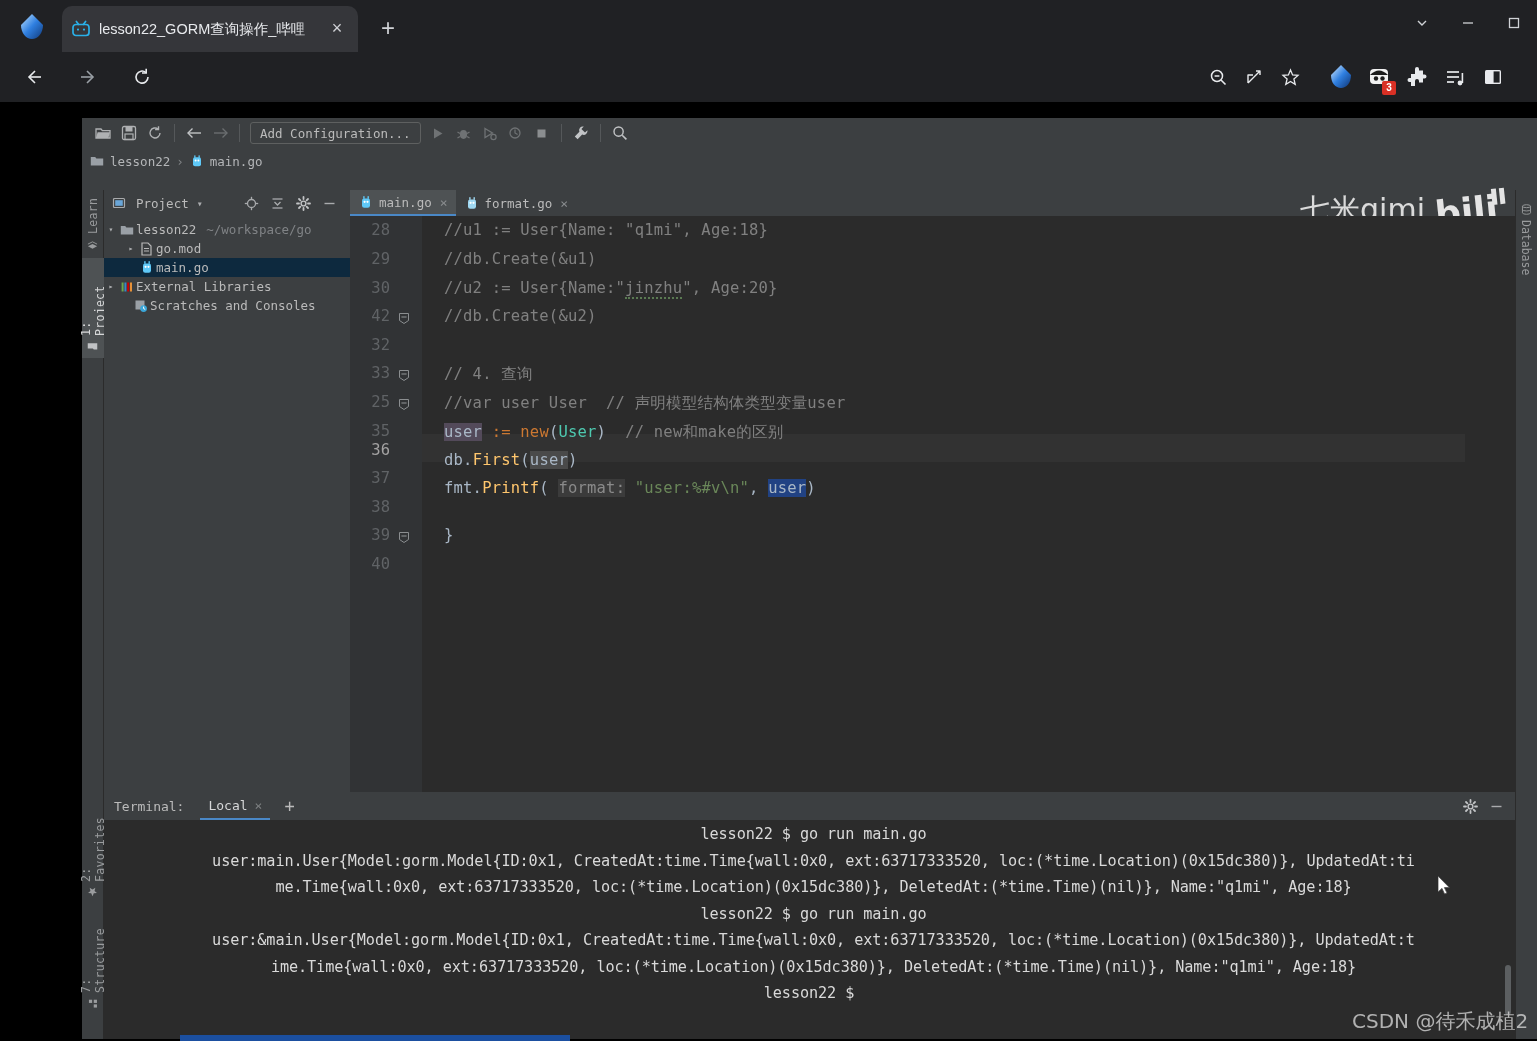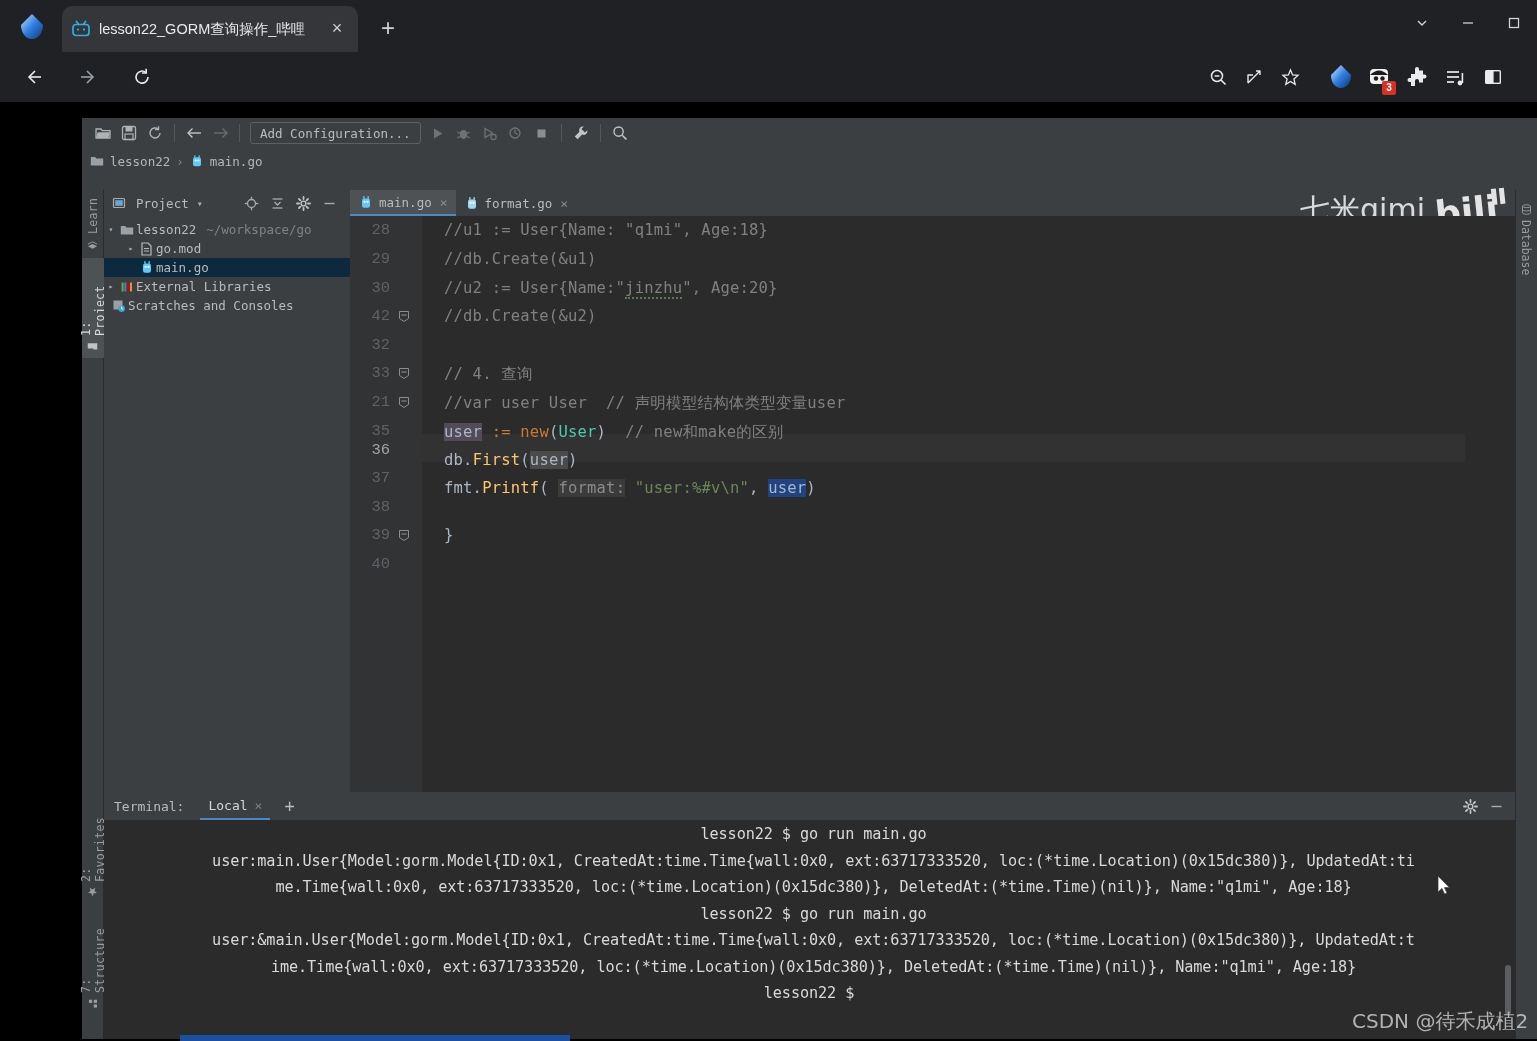--- a/index.html
+++ b/index.html
@@ -78,21 +78,21 @@
   .etab { height:26px; display:flex; align-items:center; gap:6px; padding:0 8px 0 9px; font-size:12.5px; color:#bbb; }
   .etab.active { background:#4e5254; border-bottom:2px solid #4a88c7; }
   .etab .x { color:#8b8e90; font-size:13px; margin-left:2px; }
 
   
   .wmark { position:absolute; right:6px; top:-2px; display:flex; align-items:center; gap:10px; pointer-events:none; }
   .wmark-txt { color:#e8e8e8; font-size:30px; font-family:"DejaVu Sans",sans-serif; opacity:.92; }
 
   
   .editor { position:absolute; left:268px; top:26px; width:1187px; height:576px; background:#2b2b2b; }
-  .gutter { position:absolute; left:0; top:0; width:72px; height:576px; background:#313335;font-family:Liberation Mono, monospace; }
+  .gutter { position:absolute; left:0; top:0; width:72px; height:576px; background:#313335; }
   .gline { position:absolute; right:32px; color:#606366; font-size:15.5px; text-align:right; width:34px; }
   .gline.cur { color:#a4a3a3; }
   .fold { position:absolute; left:48px; width:14px; height:14px; }
   .code { position:absolute; left:72px; top:0; width:1095px; height:576px; overflow:hidden; }
   .cl { position:absolute; left:22px; font-size:15.5px; white-space:pre; letter-spacing:0.2px; }
   .curline { position:absolute; left:0; width:1115px; height:28px; background:#323232; }
   .cmt { color:#808080; }
   .kw  { color:#cc7832; }
   .fn  { color:#ffc66d; }
   .str { color:#6a8759; }
@@ -504,21 +504,21 @@
           <span class="tico">
               <svg width="14" height="14" viewBox="0 0 14 14">
                 <rect x="1.6" y="2.5" width="2" height="9" fill="#6aa84f"></rect>
                 <rect x="4.4" y="2.5" width="2" height="9" fill="#3d85c6"></rect>
                 <rect x="7.2" y="2.5" width="2" height="9" fill="#cc0000"></rect>
                 <rect x="10" y="2.5" width="2" height="9" fill="#e69138"></rect>
               </svg>
             </span>
           <span class="tlbl">External Libraries</span>
         </div>
-        <div class="trow" style="padding-left:6px">
+        <div class="trow" style="padding-left:28px">
           <span class="tico">
               <svg width="14" height="14" viewBox="0 0 14 14">
                 <rect x="1.5" y="1.5" width="9" height="9" fill="#9aa0a6"></rect>
                 <circle cx="9.6" cy="9.6" r="3.4" fill="#3ba6d8"></circle>
                 <polyline points="9.6,7.6 9.6,9.6 11.2,10.4" fill="none" stroke="#fff" stroke-width="1"></polyline>
               </svg>
             </span>
           <span class="tlbl">Scratches and Consoles</span>
         </div>
       </div>
@@ -561,21 +561,21 @@
     <div class="editor">
       <div class="curline" style="top:218px;"></div>
 
       <div class="gutter">
         <div class="gline" style="top:5px;">28</div>
         <div class="gline" style="top:34px;">29</div>
         <div class="gline" style="top:63px;">30</div>
         <div class="gline" style="top:91px;">42</div>
         <div class="gline" style="top:120px;">32</div>
         <div class="gline" style="top:148px;">33</div>
-        <div class="gline" style="top:177px;">21</div>
+        <div class="gline" style="top:177px;">25</div>
         <div class="gline" style="top:206px;">35</div>
         <div class="gline cur" style="top:225px;">36</div>
         <div class="gline" style="top:253px;">37</div>
         <div class="gline" style="top:282px;">38</div>
         <div class="gline" style="top:310px;">39</div>
         <div class="gline" style="top:339px;">40</div>
 
         <div class="fold" style="top:93px;"><svg width="12" height="12" viewBox="0 0 12 12">
               <path d="M1.5 1.5 h9 v7 l-4.5 3 -4.5-3 Z" fill="none" stroke="#8b8e90" stroke-width="1"></path>
               <line x1="3.4" y1="5" x2="8.6" y2="5" stroke="#8b8e90" stroke-width="1.1"></line>

